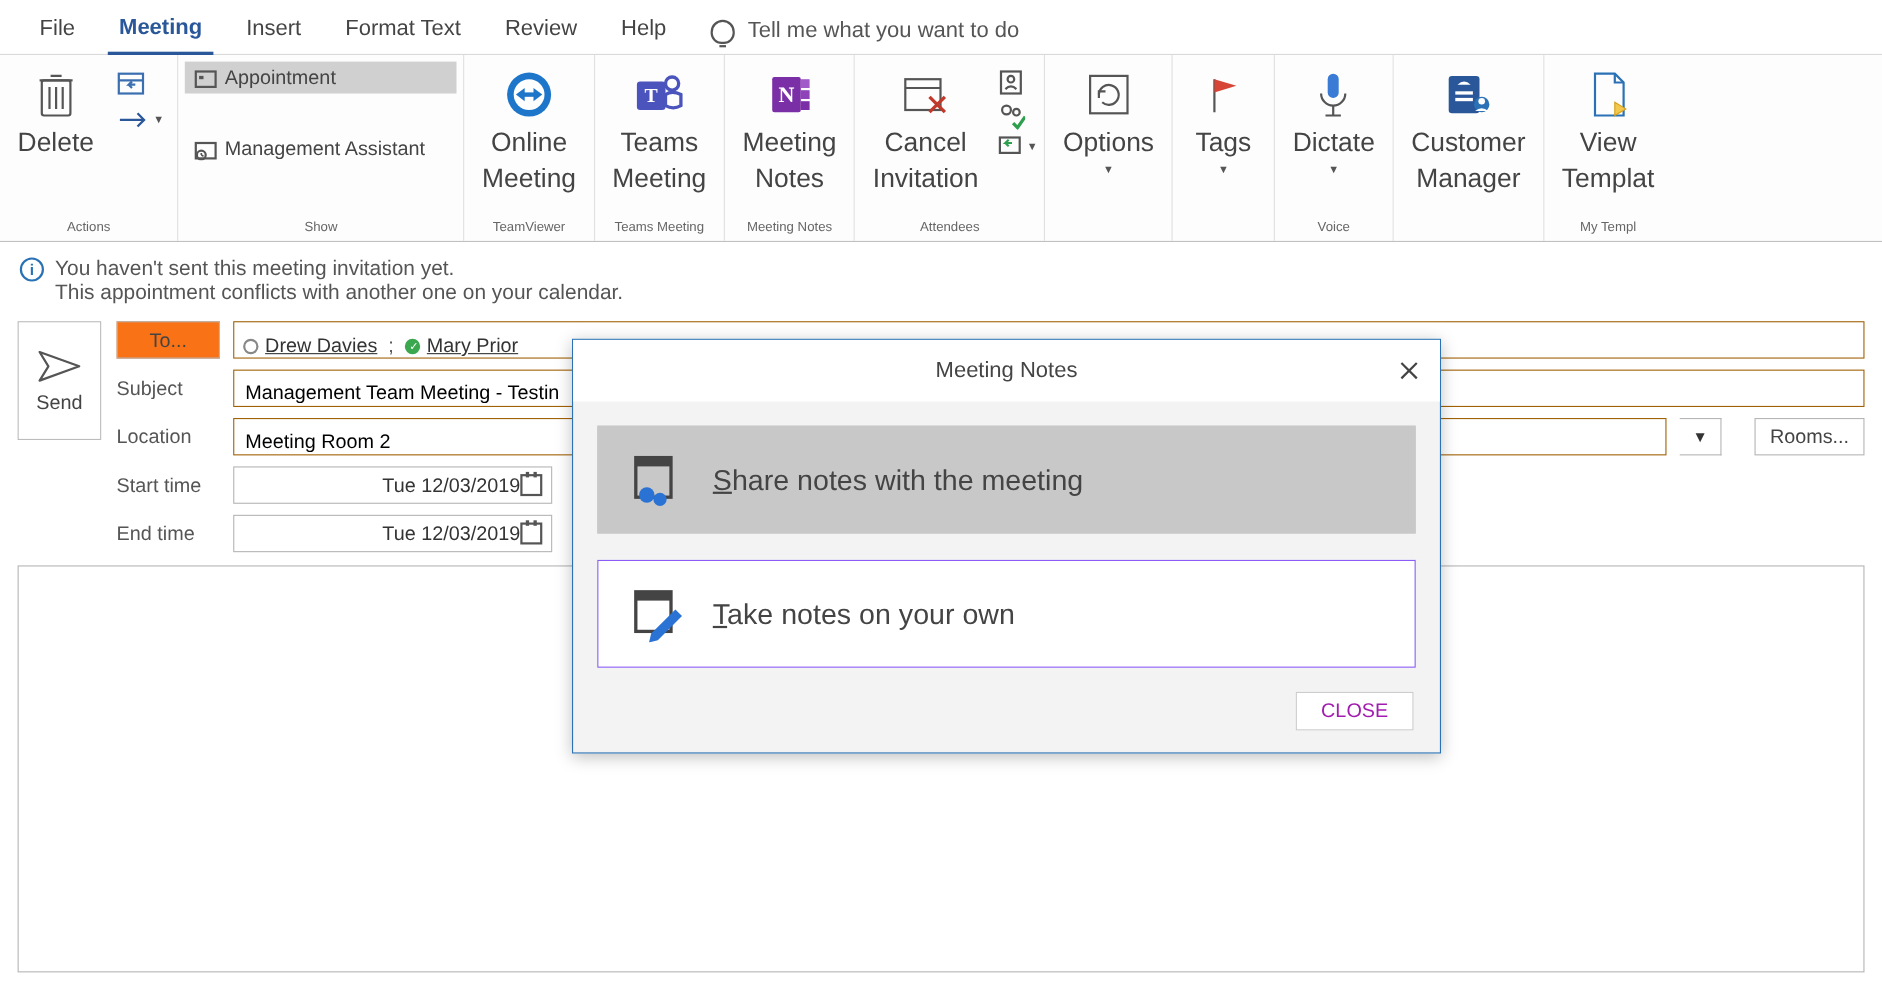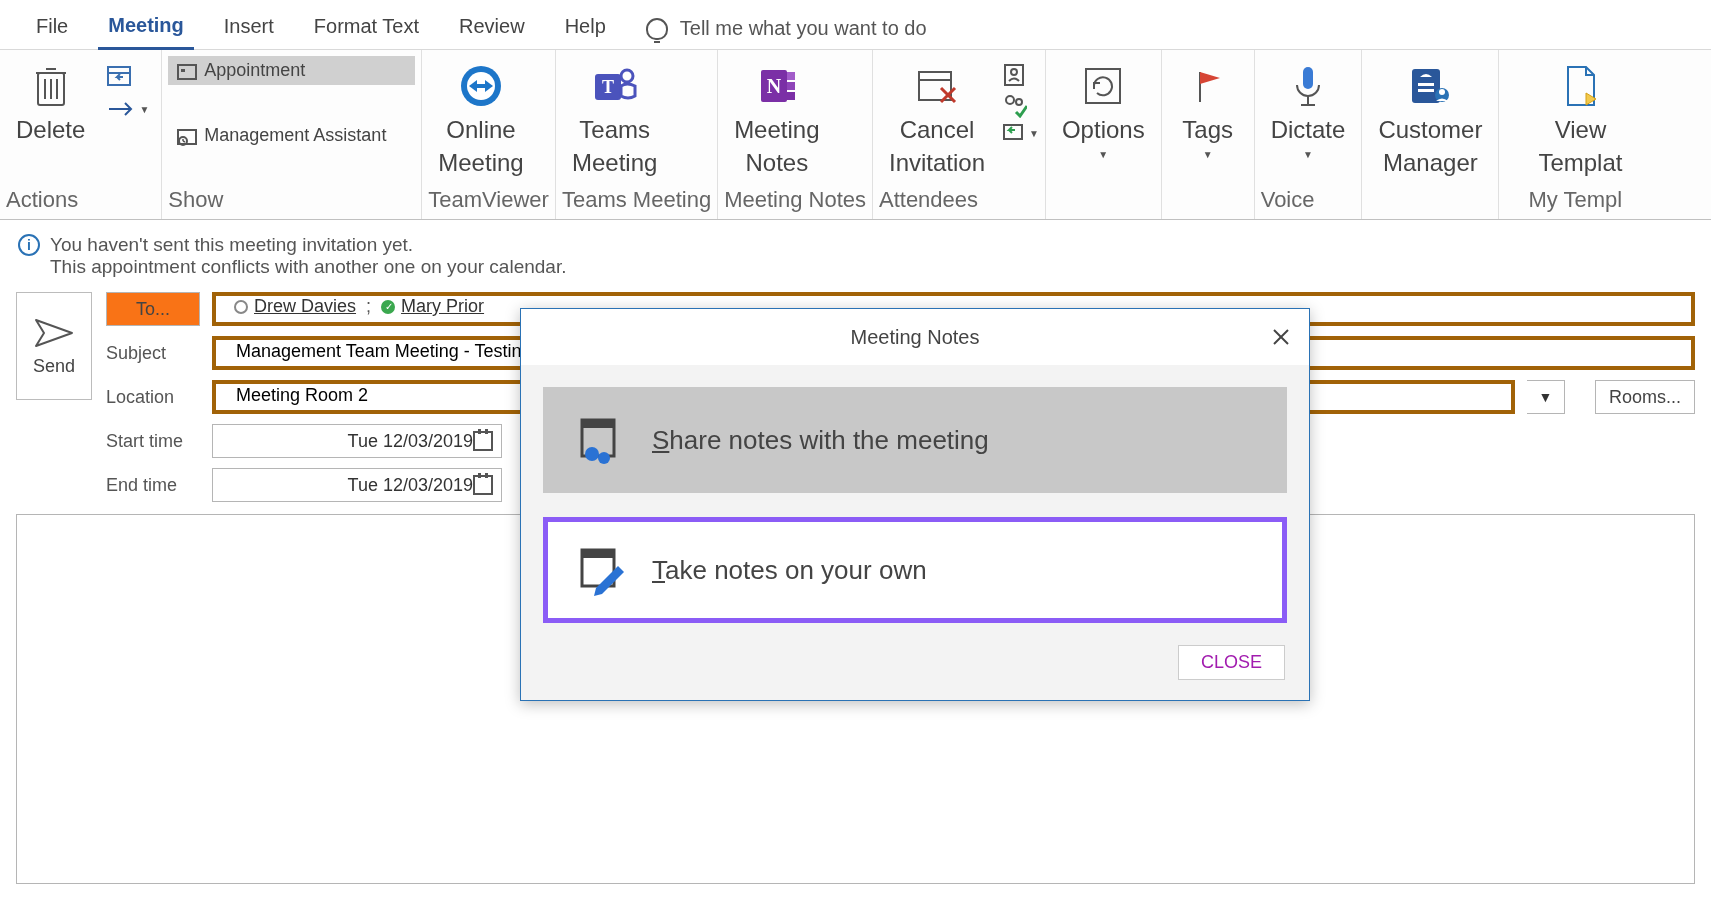--- a/index.html
+++ b/index.html
@@ -55,22 +55,22 @@
     display: flex; flex-direction: column;
     border-right: 1px solid #e0e0e0;
     padding: 6px 6px 4px 6px;
   }
   .ribbon-group .group-body {
     flex: 1;
     display: flex; align-items: flex-start;
     gap: 6px;
   }
   .group-label {
-    text-align: left;
-    font-size: 22px;
+    text-align: center;
+    font-size: 12px;
     color: #666;
     padding: 4px 0 2px 0;
   }
   .rbutton {
     display: flex; flex-direction: column; align-items: center; justify-content: flex-start;
     padding: 4px 10px;
     cursor: pointer;
     min-width: 80px;
     text-align: center;
     gap: 4px;
@@ -112,24 +112,24 @@
   .fields { flex:1; display:flex; flex-direction:column; gap:10px; }
   .field-row { display:flex; align-items:center; gap:12px; }
   .field-label { width: 94px; font-size:18px; color:#555; }
   .to-btn {
     width:94px; height:34px;
     border:1px solid #b5b5b5; background:#f97316;
     font-size:18px; color:#444; cursor:pointer;
   }
   .field-input {
     flex:1; height:34px;
-    border:4px solid #a16207; background:#fff;
+    border:1px solid #a16207; background:#fff;
     font-size:18px; color:#333;
-    padding: 0 18px;
-    display:flex; align-items:flex-start; gap:10px;
+    padding: 0 8px;
+    display:flex; align-items:flex-end; gap:10px;
   }
   .field-input input {
     border:none; outline:none; width:100%; font-size:18px; background:transparent;
   }
   .chip { display:inline-flex; align-items:center; gap:6px; font-size:18px; color:#333; text-decoration:underline;}
   .chip .dot { width:14px; height:14px; border-radius:50%; border:2px solid #888; display:inline-block;}
   .chip .dot.green { background:#3ba84f; border-color:#3ba84f; position:relative;}
   .chip .dot.green::after{content:"✓"; color:#fff; font-size:10px; position:absolute; left:2px; top:-1px;}
   .location-caret {
     width:38px; height:34px; border:1px solid #b5b5b5; border-left:none;
@@ -165,21 +165,21 @@
     display:flex; align-items:center; justify-content:center;
     font-size:20px; color:#444; position:relative;
   }
   .dialog-close {
     position:absolute; right:14px; top:14px;
     width:28px; height:28px; cursor:pointer; color:#444;
     display:flex; align-items:center; justify-content:center; font-size:20px;
   }
   .dialog-body { padding:22px; display:flex; flex-direction:column; gap:24px; }
   .dlg-option {
-    border:5px solid #8b5cf6; background:#fff;
+    border:1px solid #8b5cf6; background:#fff;
     display:flex; align-items:center; gap:26px;
     padding:22px 26px;
     font-size:26px; color:#444; cursor:pointer;
   }
   .dlg-option.selected { background:#c8c8c8; border-color:#c8c8c8;}
   .dlg-option .ul { text-decoration:underline; }
   .dialog-footer { display:flex; justify-content:flex-end; padding: 0 24px 20px 24px;}
   .close-btn {
     border:1px solid #ccc; background:#fff;
     padding:6px 22px; font-size:18px; color:#a21caf; cursor:pointer;
@@ -427,21 +427,21 @@
             <path d="M30 38 q6 -5 12 0" fill="#fff"></path>
           </svg>
         </div>
         <span class="r-label">Customer</span>
         <span class="r-label">Manager</span>
       </div>
     </div>
     <div class="group-label">&nbsp;</div>
   </div>
 
-  <div class="ribbon-group" style="border-right:none;margin-left:23px;">
+  <div class="ribbon-group" style="border-right:none;">
     <div class="group-body">
       <div class="rbutton">
         <div class="icon-slot">
           <svg width="40" height="46">
             <path d="M8 4 h18 l8 8 v30 h-26 z" fill="none" stroke="#2a72b5" stroke-width="2"></path>
             <polyline points="26,4 26,12 34,12" fill="none" stroke="#2a72b5" stroke-width="2"></polyline>
             <polygon points="26,30 36,36 26,42" fill="#f2c94c" stroke="#d4a016" stroke-width="1"></polygon>
           </svg>
         </div>
         <span class="r-label">View</span>

